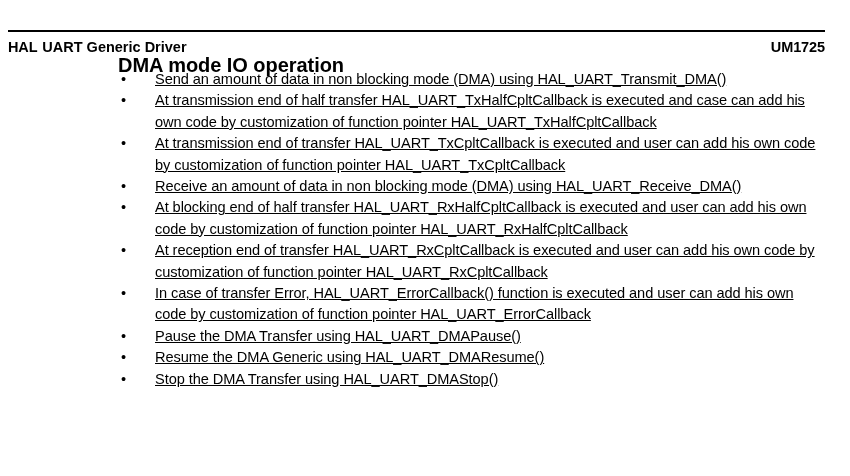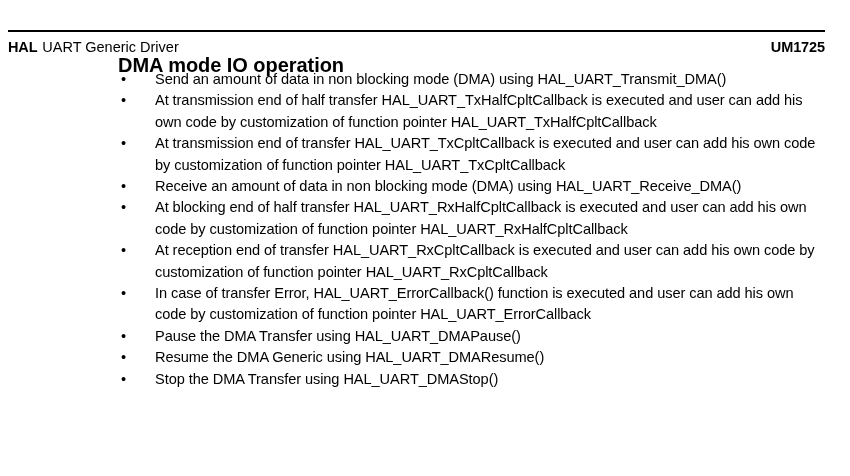--- a/index.html
+++ b/index.html
@@ -38,21 +38,21 @@
   .header-left {
     display: flex;
     align-items: baseline;
     gap: 0.33em;
   }
   .header-brand {
     font-weight: bold;
     letter-spacing: -0.1px;
   }
   .header-title {
-    font-weight: normal;
+    font-weight: bold;
   }
   .header-docid {
     font-weight: bold;
     letter-spacing: -0.1px;
     margin-top: 30px;
   }
   .header-rule {
     position: absolute;
     left: 8px;
     top: 30px;
@@ -94,20 +94,21 @@
     position: absolute;
     left: 3px;
     top: 0;
     width: 12px;
     font-size: 14.6px;
     line-height: 21.4px;
     text-align: left;
   }
   .bullet-text {
     display: block;
+    text-decoration: underline;
   }
 </style>
 </head>
 <body>
 
 <div class="page">
 
   <div class="page-header">
     <div class="header-left">
       <span class="header-brand">HAL</span>
@@ -120,21 +121,21 @@
 
   <h2 class="section-title">DMA mode IO operation</h2>
 
   <ul class="bullet-list" id="bullet-list">
       <li class="bullet-item">
         <span class="bullet-marker">•</span>
         <span class="bullet-text">Send an amount of data in non blocking mode (DMA) using HAL_UART_Transmit_DMA()</span>
       </li>
       <li class="bullet-item">
         <span class="bullet-marker">•</span>
-        <span class="bullet-text">At transmission end of half transfer HAL_UART_TxHalfCpltCallback is executed and user can add his own code by customization of function pointer HAL_UART_TxHalfCpltCallback</span>
+        <span class="bullet-text">At transmission end of half transfer HAL_UART_TxHalfCpltCallback is executed and case can add his own code by customization of function pointer HAL_UART_TxHalfCpltCallback</span>
       </li>
       <li class="bullet-item">
         <span class="bullet-marker">•</span>
         <span class="bullet-text">At transmission end of transfer HAL_UART_TxCpltCallback is executed and user can add his own code by customization of function pointer HAL_UART_TxCpltCallback</span>
       </li>
       <li class="bullet-item">
         <span class="bullet-marker">•</span>
         <span class="bullet-text">Receive an amount of data in non blocking mode (DMA) using HAL_UART_Receive_DMA()</span>
       </li>
       <li class="bullet-item">

